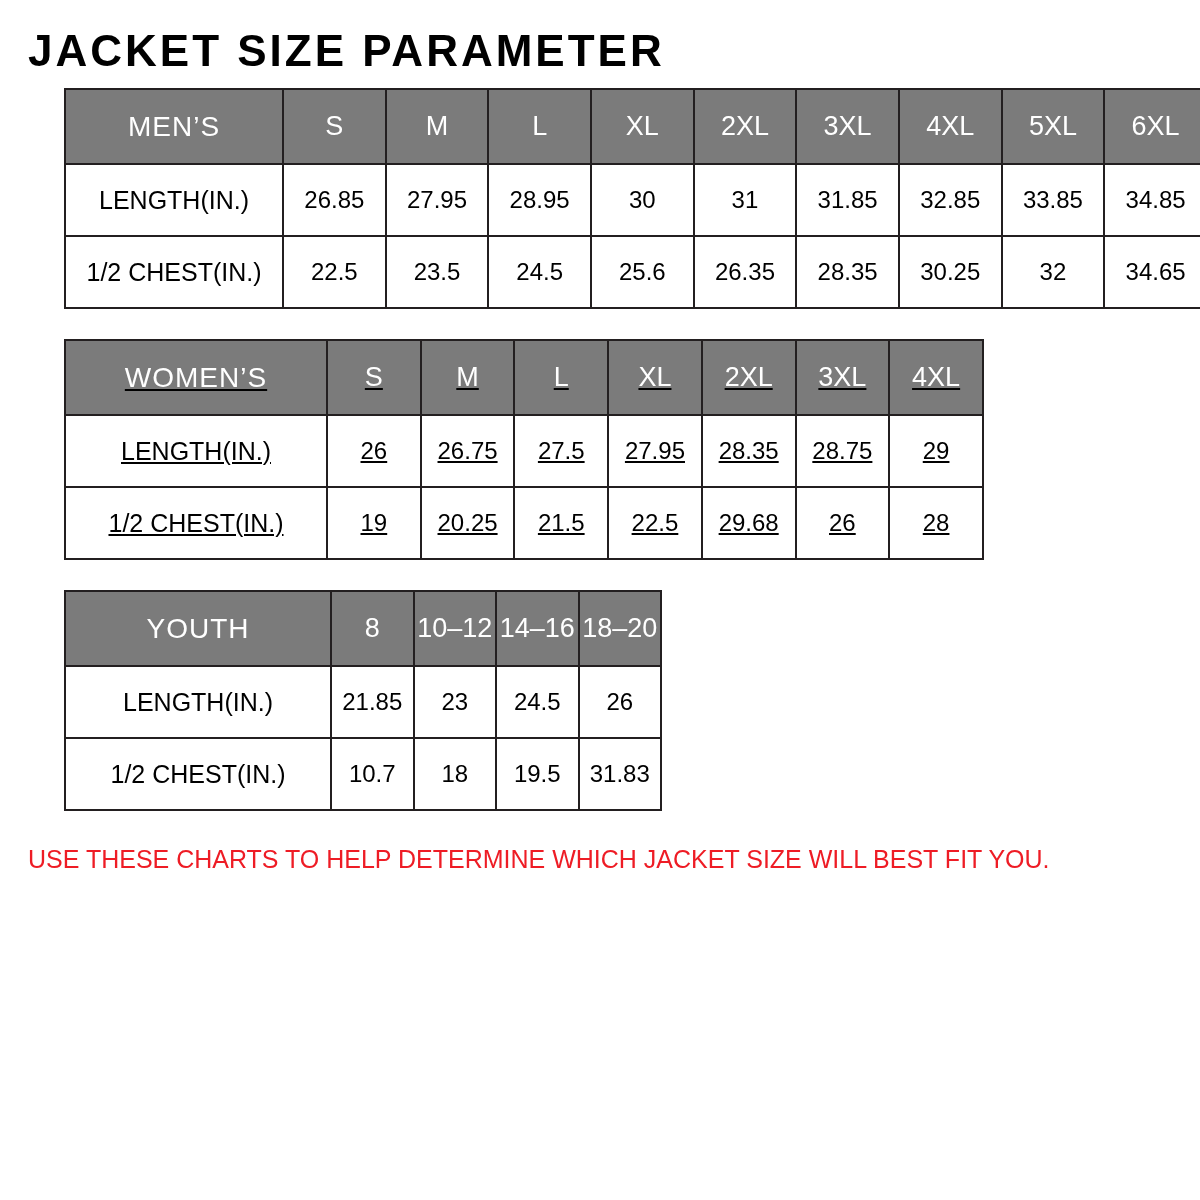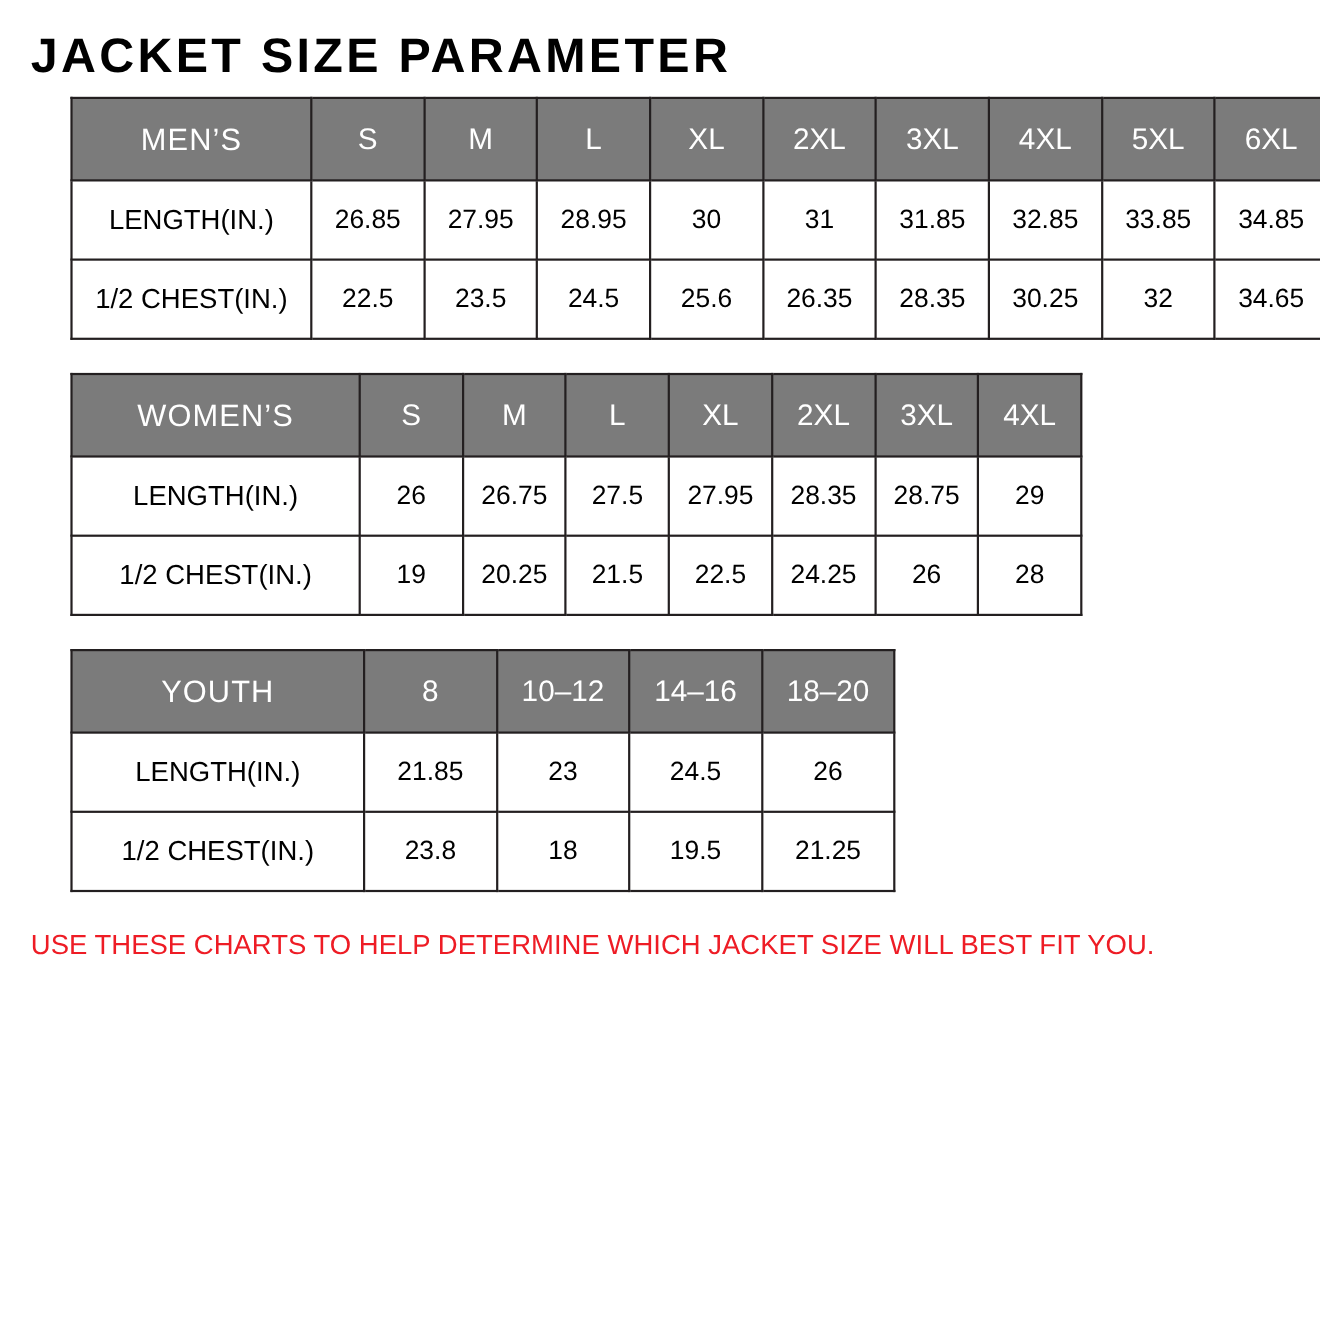--- a/index.html
+++ b/index.html
@@ -56,23 +56,23 @@
     font-size: 25px;
     text-align: center;
   }
   thead td.rowlabel {
     font-size: 28px;
     letter-spacing: 1px;
   }
   
   table.men { width: 1144px; }
   table.men col.c0 { width: 218px; }
-  table.women { width: 920px; }
+  table.women { width: 920px; text-decoration: underline; }
   table.women col.c0 { width: 262px; }
-  table.youth { width: 750px; }
+  table.youth { width: 598px; }
   table.youth col.c0 { width: 266px; }
 
   .footer {
     color: #ee1c25;
     font-size: 25px;
     line-height: 1.45;
     max-width: 1130px;
   }
   .footer p { margin: 0 0 22px 0; }
   .footer p:last-child { margin-bottom: 12px; }
@@ -173,21 +173,21 @@
         <td>28.35</td>
         <td>28.75</td>
         <td>29</td>
       </tr>
       <tr>
         <td class="rowlabel">1/2 CHEST(IN.)</td>
         <td>19</td>
         <td>20.25</td>
         <td>21.5</td>
         <td>22.5</td>
-        <td>24.25</td>
+        <td>29.68</td>
         <td>26</td>
         <td>28</td>
       </tr>
     </tbody>
   </table>
 
   <table class="youth">
     <colgroup>
         <col class="c0">
         <col>
@@ -207,24 +207,24 @@
     <tbody>
       <tr>
         <td class="rowlabel">LENGTH(IN.)</td>
         <td>21.85</td>
         <td>23</td>
         <td>24.5</td>
         <td>26</td>
       </tr>
       <tr>
         <td class="rowlabel">1/2 CHEST(IN.)</td>
-        <td>23.8</td>
+        <td>10.7</td>
         <td>18</td>
         <td>19.5</td>
-        <td>21.25</td>
+        <td>31.83</td>
       </tr>
     </tbody>
   </table>
 
   <div class="footer">
     <p>USE THESE CHARTS TO HELP DETERMINE WHICH JACKET SIZE WILL BEST FIT YOU.</p>
   </div>
 
 </div>
 

